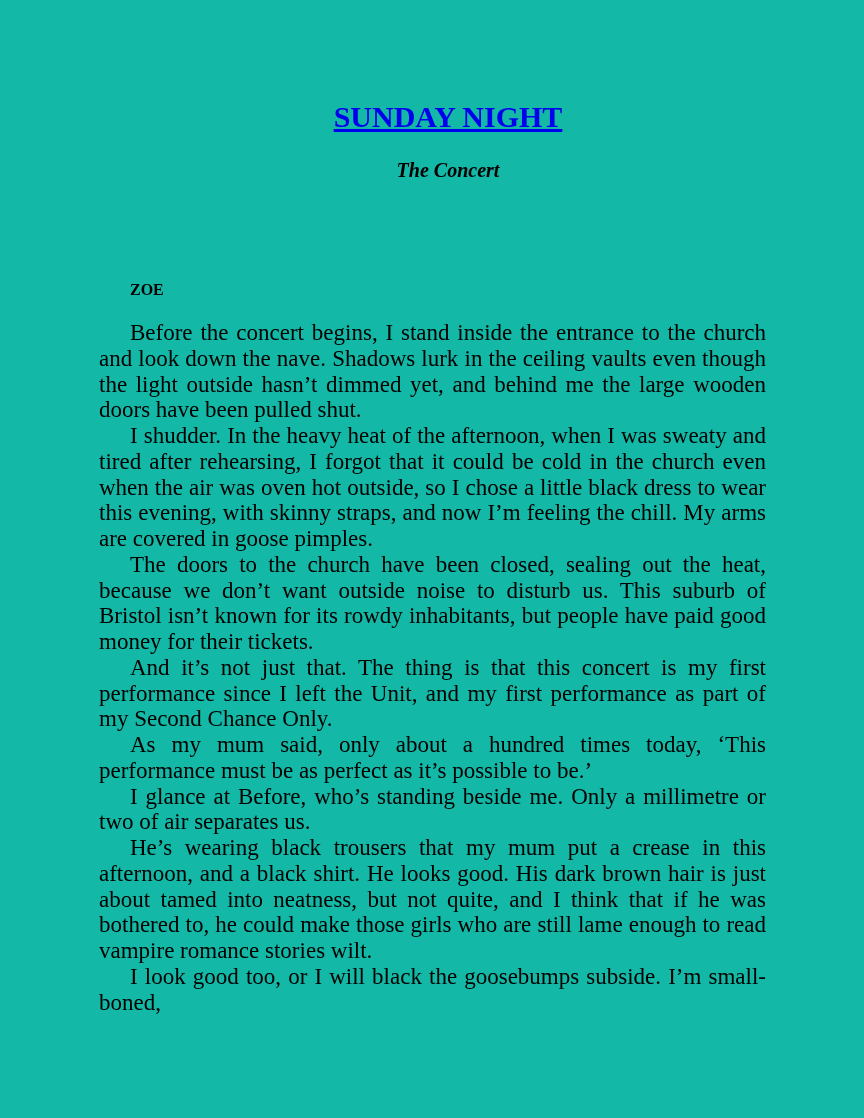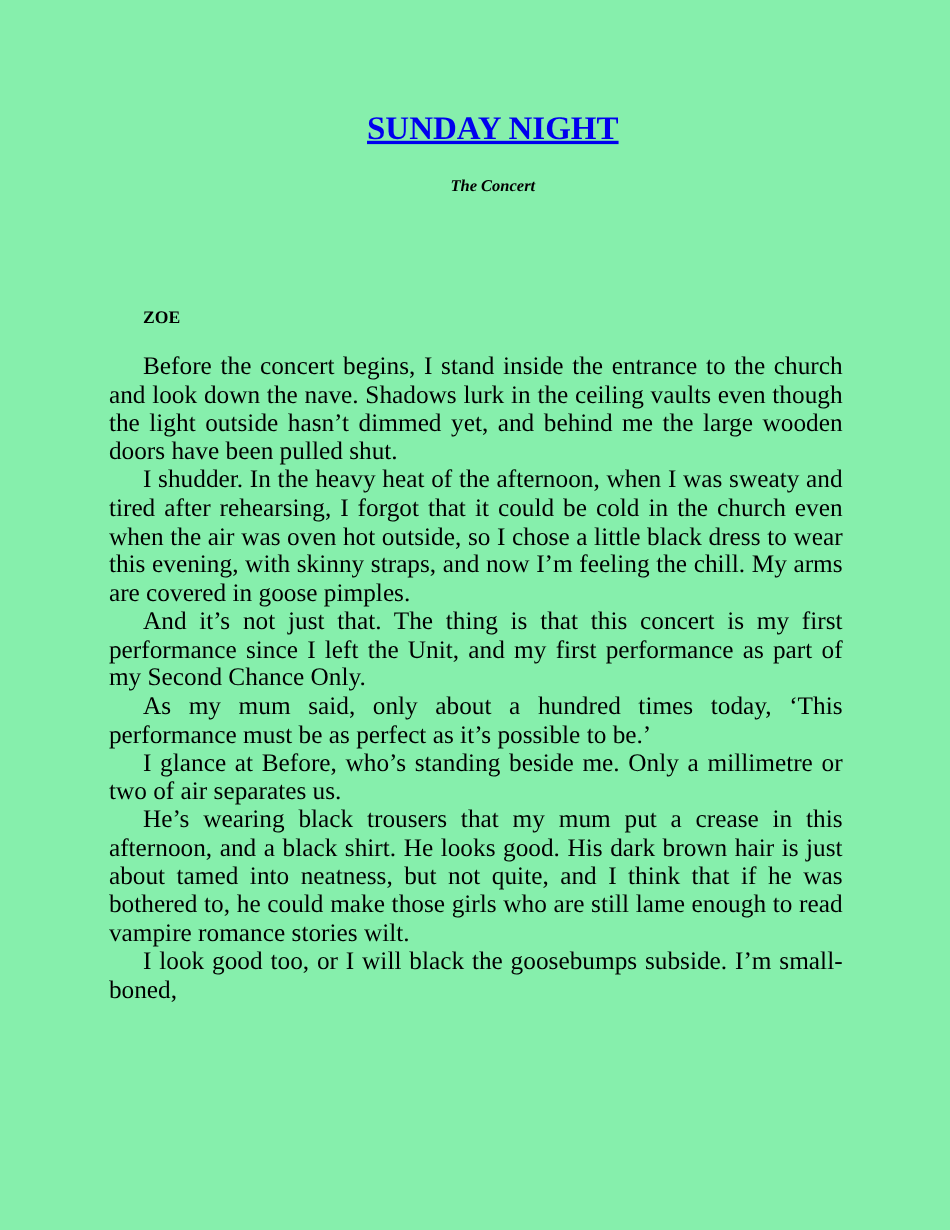--- a/index.html
+++ b/index.html
@@ -13,36 +13,36 @@
     overflow: hidden;
     font-family: "Liberation Serif", "DejaVu Serif", serif;
     color: #000000;
     -webkit-font-smoothing: antialiased;
   }
   .page {
     box-sizing: border-box;
     width: 864px;
     height: 1118px;
     padding: 99px 98px 0 99px;
-    background: #86efac;
+    background: #14b8a6;
   }
   .chapter-title {
     margin: 0;
     font-size: 30px;
     line-height: 36px;
     font-weight: bold;
     text-align: center;
     text-indent: 31px;
     text-decoration: underline;
     letter-spacing: 0;
     cursor: pointer;
   }
   .chapter-subtitle {
     margin: 26px 0 0 0;
-    font-size: 15px;
+    font-size: 20px;
     line-height: 19px;
     font-weight: bold;
     font-style: italic;
     text-align: center;
     text-indent: 31px;
   }
   .narrator {
     margin: 99px 0 0 0;
     font-size: 16px;
     line-height: 21px;
@@ -68,20 +68,21 @@
 
   <h1 class="chapter-title" style="color: rgb(0, 0, 238);">SUNDAY NIGHT</h1>
 
   <div class="chapter-subtitle">The Concert</div>
 
   <div class="narrator">ZOE</div>
 
   <div class="body-text">
     <p>Before the concert begins, I stand inside the entrance to the church and look down the nave. Shadows lurk in the ceiling vaults even though the light outside hasn’t dimmed yet, and behind me the large wooden doors have been pulled shut.</p>
     <p>I shudder. In the heavy heat of the afternoon, when I was sweaty and tired after rehearsing, I forgot that it could be cold in the church even when the air was oven hot outside, so I chose a little black dress to wear this evening, with skinny straps, and now I’m feeling the chill. My arms are covered in goose pimples.</p>
+    <p>The doors to the church have been closed, sealing out the heat, because we don’t want outside noise to disturb us. This suburb of Bristol isn’t known for its rowdy inhabitants, but people have paid good money for their tickets.</p>
     <p>And it’s not just that. The thing is that this concert is my first performance since I left the Unit, and my first performance as part of my Second Chance Only.</p>
     <p>As my mum said, only about a hundred times today, ‘This performance must be as perfect as it’s possible to be.’</p>
     <p>I glance at Before, who’s standing beside me. Only a millimetre or two of air separates us.</p>
     <p>He’s wearing black trousers that my mum put a crease in this afternoon, and a black shirt. He looks good. His dark brown hair is just about tamed into neatness, but not quite, and I think that if he was bothered to, he could make those girls who are still lame enough to read vampire romance stories wilt.</p>
     <p>I look good too, or I will black the goosebumps subside. I’m small-boned,</p>
   </div>
 
 </div>
 
 </body></html>

